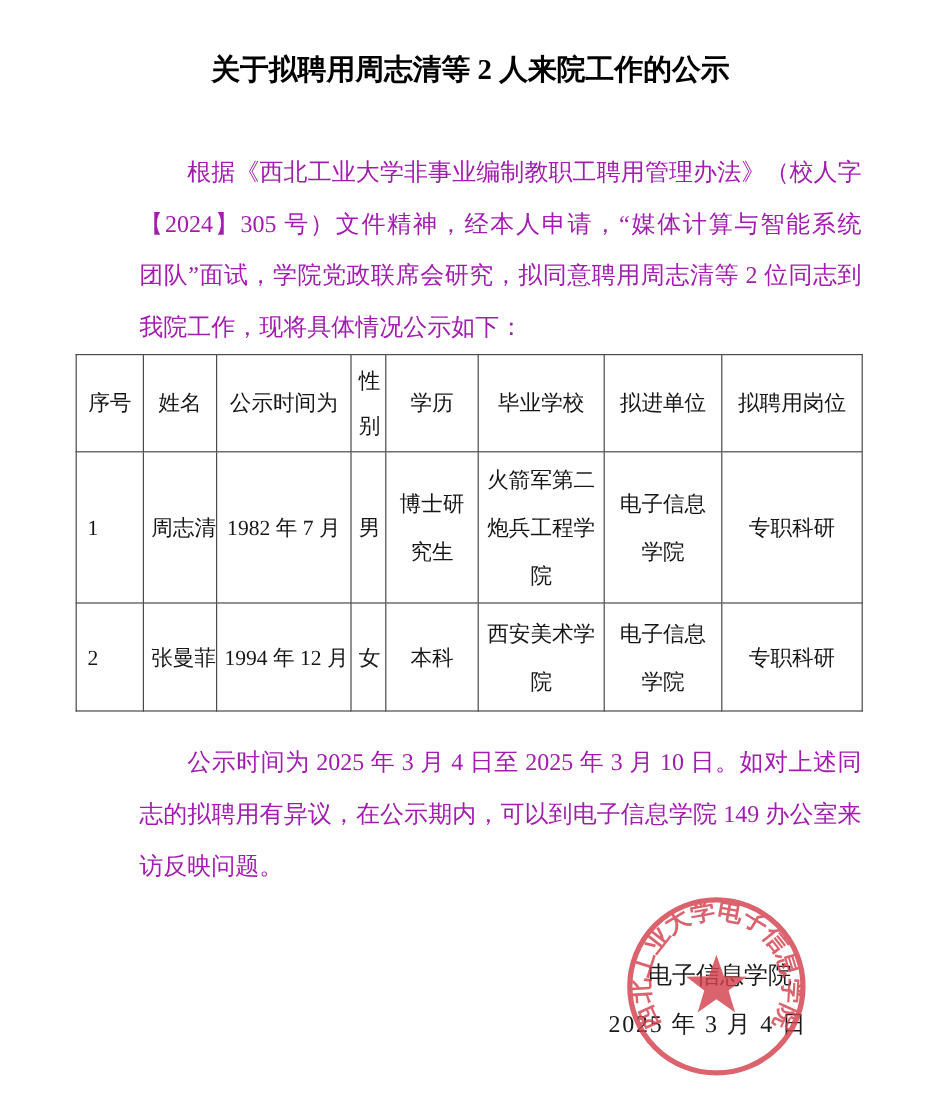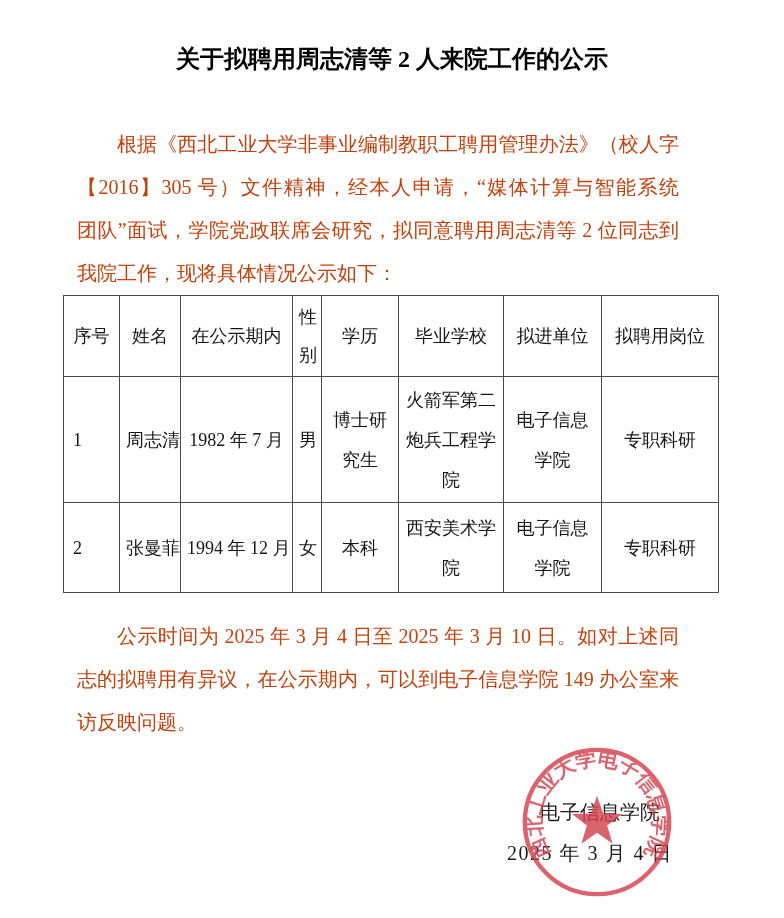--- a/index.html
+++ b/index.html
@@ -5,21 +5,21 @@
   html,body { margin:0; padding:0; background:#ffffff; }
   .page {
     position:relative; width:784px; height:918px; background:#ffffff;
     font-family:"Liberation Serif","DejaVu Serif",serif; color:#111;
     overflow:hidden;
   }
   .doc-title {
     padding-top:41px; margin:0; text-align:center;
     font-size:24px; line-height:36px; font-weight:700; color:#000;
   }
-  .para { width:602px; margin-left:77px; font-size:20px; line-height:43px; color:#c2410c; }
+  .para { width:602px; margin-left:116px; font-size:20px; line-height:43px; color:#a21caf; }
   .para-intro { margin-top:46px; }
   .para-close { margin-top:22px; }
   .ln { display:block; }
   .j { text-align:justify; text-align-last:justify; }
   .indent { text-indent:2em; }
   table.roster {
     border-collapse:collapse; table-layout:fixed;
     width:655px; margin-left:63px; margin-top:0;
     font-size:18px; color:#161616;
   }
@@ -47,41 +47,41 @@
 </style>
 </head>
 <body>
 
 <div class="page">
 
   <h1 class="doc-title">关于拟聘用周志清等 2 人来院工作的公示</h1>
 
   <div class="para para-intro">
     <span class="ln j indent">根据《西北工业大学非事业编制教职工聘用管理办法》（校人字</span>
-    <span class="ln j">【2016】305 号）文件精神，经本人申请，“媒体计算与智能系统</span>
+    <span class="ln j">【2024】305 号）文件精神，经本人申请，“媒体计算与智能系统</span>
     <span class="ln j">团队”面试，学院党政联席会研究，拟同意聘用周志清等 2 位同志到</span>
     <span class="ln">我院工作，现将具体情况公示如下：</span>
   </div>
 
   <table class="roster">
     <colgroup>
       <col style="width:56px">
         <col style="width:61px">
         <col style="width:112px">
         <col style="width:29px">
       <col style="width:77px">
         <col style="width:105px">
         <col style="width:98px">
         <col style="width:117px">
     </colgroup>
     <tbody>
         <tr class="hdr">
       <th class="c-no">序号</th>
       <th class="c-name">姓名</th>
-      <th class="c-birth">在公示期内</th>
+      <th class="c-birth">公示时间为</th>
       <th class="c-gender">性别</th>
       <th class="c-degree">学历</th>
       <th class="c-school">毕业学校</th>
       <th class="c-unit">拟进单位</th>
       <th class="c-pos">拟聘用岗位</th>
     </tr>
     <tr class="r1">
       <td class="c-no">1</td>
       <td class="c-name">周志清</td>
       <td class="c-birth">1982 年 7 月</td>

